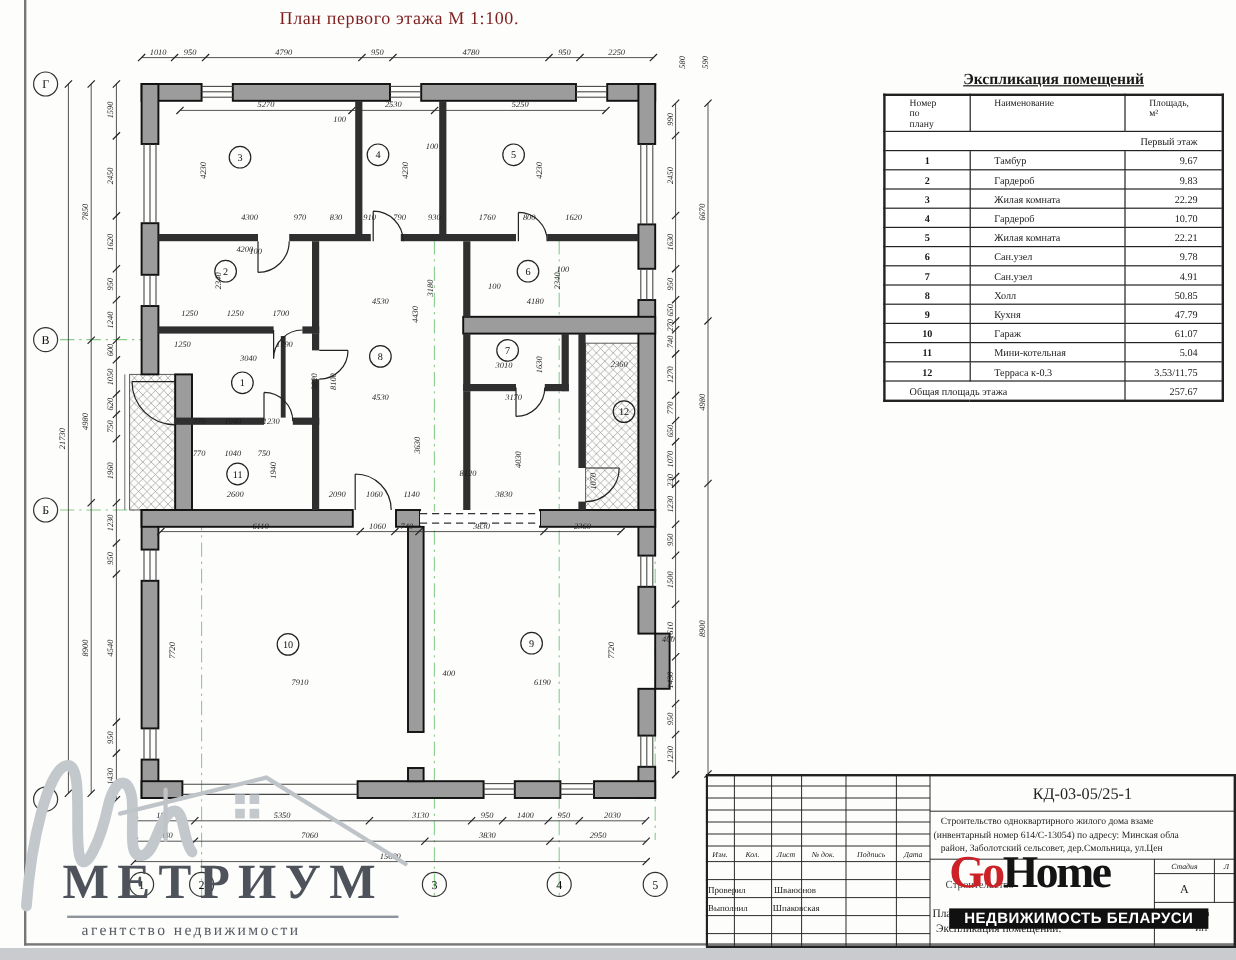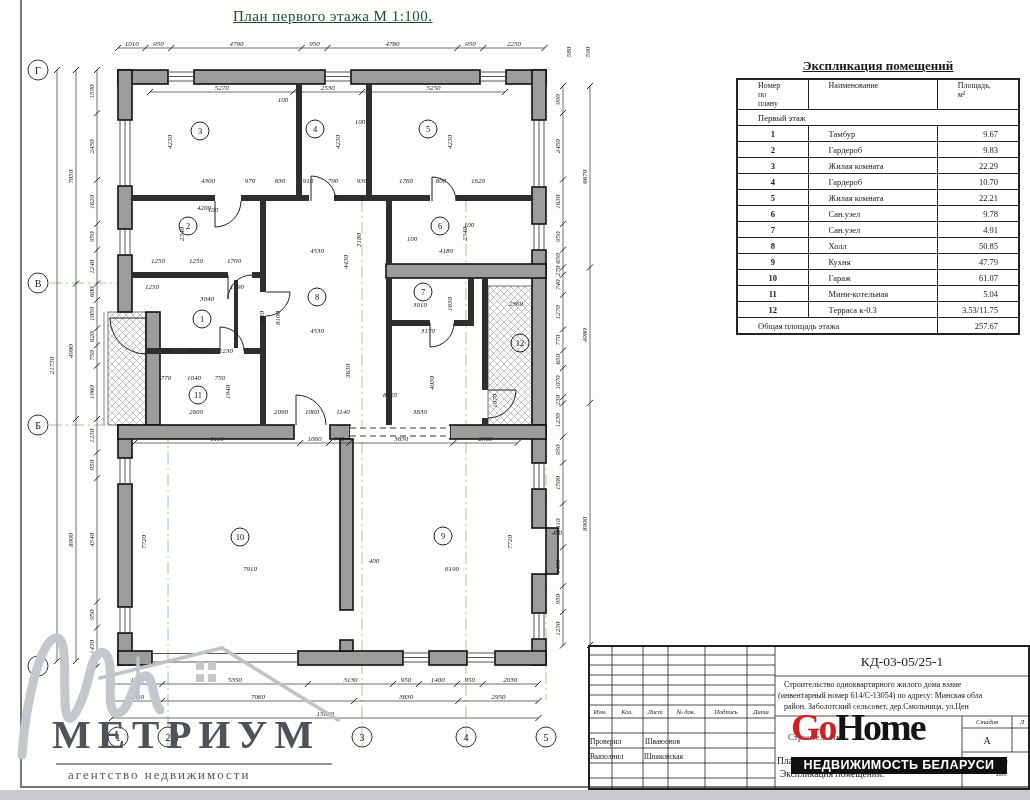--- a/index.html
+++ b/index.html
@@ -3,22 +3,22 @@
 <meta charset="utf-8">
 <style>
   html,body{margin:0;padding:0}
   #page{position:relative;width:1030px;height:800px;background:#fdfdfc;overflow:hidden;
         font-family:"Liberation Serif",serif;color:#1a1a1a}
   
   .frame-left{position:absolute;left:20px;top:0;width:2px;height:788px;background:#777}
   .frame-bottom{position:absolute;left:20px;top:786px;width:1010px;height:2px;background:#777}
   .bottom-strip{position:absolute;left:0;top:790px;width:1030px;height:10px;background:#c9cbce}
   
-  .plan-title{position:absolute;left:233px;top:8px;font-size:15px;color:#14532d;
-              text-decoration:underline;letter-spacing:.5px}
+  .plan-title{position:absolute;left:233px;top:8px;font-size:15px;color:#7f1d1d;
+              letter-spacing:.5px}
   
   #plan-svg{position:absolute;left:0;top:0;z-index:1}
   .wallg rect{fill:#9c9c9c;stroke:#111;stroke-width:1.6}
   .partg rect{fill:#2f2f2f}
   .win line{stroke:#444;stroke-width:.9}
   .door path{stroke:#222;stroke-width:1;fill:none}
   .axis{stroke:#74c476;stroke-width:.9;stroke-dasharray:12 4 2 4;opacity:.85}
   .hatch{fill:url(#ht);stroke:#555;stroke-width:.8}
   .dash{stroke:#333;stroke-width:1;stroke-dasharray:6 4}
   .thin{stroke:#555;stroke-width:.7;fill:none}
@@ -30,21 +30,21 @@
   .gridc{fill:none;stroke:#333;stroke-width:1}
   .gridt{font:10px "Liberation Serif",serif;text-anchor:middle;fill:#111}
   
   .expl-title{position:absolute;left:736px;top:58px;width:284px;text-align:center;
               font-size:13px;font-weight:bold;text-decoration:underline;z-index:2}
   table.expl{position:absolute;left:736px;top:78px;width:284px;border-collapse:collapse;
              z-index:2;background:#fff;font-size:8.5px}
   table.expl td,table.expl th{border:1px solid #222;padding:1px 20px;height:13px}
   table.expl{border:2px solid #222}
   th.h{font-weight:normal;font-size:8px;text-align:left;vertical-align:top}
-  td.sec{text-align:left}
+  td.sec{text-align:right}
   td.n{width:46px;text-align:center;font-weight:bold}
   td.nm{width:174px;text-align:left}
   td.ar{width:50px;text-align:right}
   td.tot{}
   
   #stamp{position:absolute;left:588px;top:645px;z-index:2}
   #stamp line{stroke:#222;stroke-width:.8}
   #stamp .sb{fill:none;stroke:#222;stroke-width:2}
   .st1{font:italic 6.5px "Liberation Serif",serif;fill:#222;text-anchor:middle}
   .st2{font:7.5px "Liberation Serif",serif;fill:#222}

